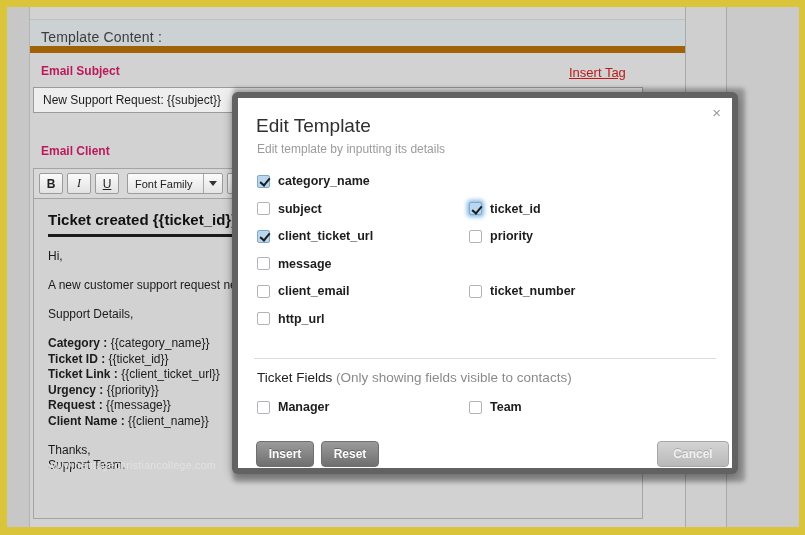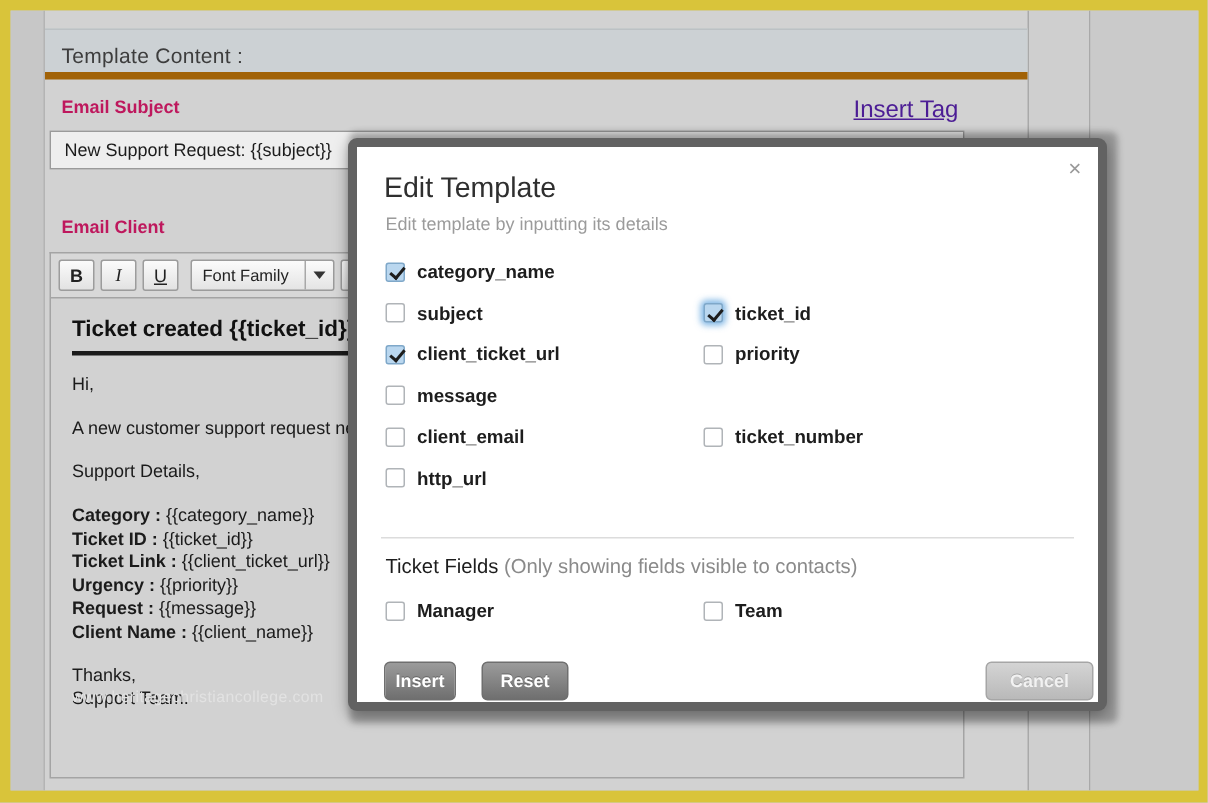--- a/index.html
+++ b/index.html
@@ -60,43 +60,43 @@
     background: #cacaca;
   }
 
   .panel-header {
     position: absolute;
     left: 23px; top: 12px;
     width: 655px;
     height: 34px;
     background: #ccd1d4;
     border-top: 1px solid #bcc1c4;
-    border-bottom: 5px solid #a16207;
+    border-bottom: 7px solid #a16207;
     color: #3d3d3d;
     font-size: 14px;
     line-height: 34px;
     padding-left: 11px;
     box-sizing: border-box;
     letter-spacing: .2px;
   }
 
   .label-bold {
     position: absolute;
     font-size: 12px;
     font-weight: bold;
     color: #be185d;
   }
   #lbl-email-subject { left: 34px; top: 57px; }
   #lbl-email-content { left: 34px; top: 137px; }
 
   #insert-tag {
     position: absolute;
     left: 562px; top: 58px;
-    font-size: 16px;
-    color: #4c1d95;
+    font-size: 13px;
+    color: #b91c1c;
     text-decoration: underline;
     cursor: pointer;
   }
 
   #subject-input {
     position: absolute;
     left: 26px; top: 80px;
     width: 610px; height: 26px;
     background: #eeeeee;
     border: 1px solid #9a9a9a;
@@ -331,21 +331,21 @@
     color: #ffffff;
     font-size: 12px;
     font-weight: bold;
     display: flex;
     align-items: center;
     justify-content: center;
     box-sizing: border-box;
     cursor: pointer;
     text-shadow: 0 -1px 0 rgba(0,0,0,.3);
   }
-  #btn-insert { left: 18px; top: 343px; width: 48px; }
+  #btn-insert { left: 18px; top: 343px; width: 58px; }
   #btn-reset  { left: 83px; top: 343px; width: 58px; }
   #btn-cancel {
     left: 419px; top: 343px; width: 72px;
     background: linear-gradient(#d4d4d4, #b9b9b9);
     border-color: #a6a6a6;
     color: #f2f2f2;
     text-shadow: 0 -1px 0 rgba(0,0,0,.18);
   }
 </style>
 </head>

